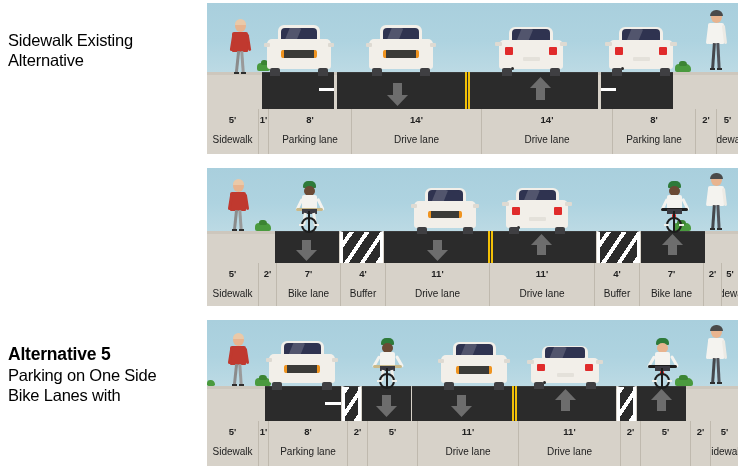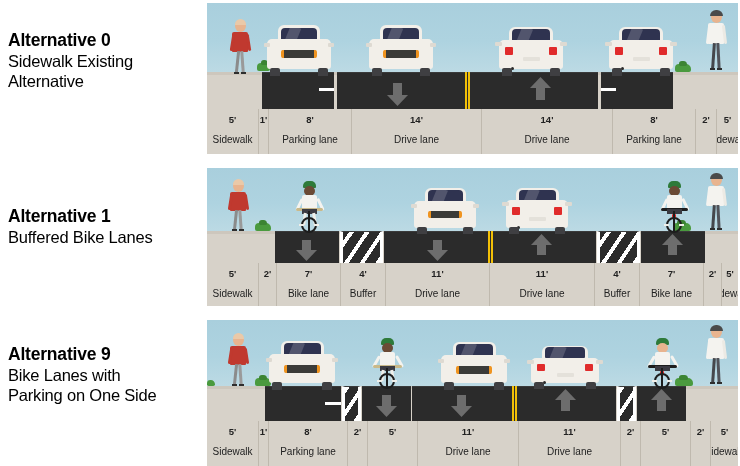--- a/index.html
+++ b/index.html
@@ -172,21 +172,20 @@
     position: absolute; background: #2e7a3a; border-radius: 5px 5px 1px 1px;
   }
 </style>
 </head>
 <body>
 
 <div id="page">
 
   <div class="alt-row r0">
     <div class="alt-label" style="top:30px">
-      <div class="alt-title">Alternative 0</div>
       <div class="alt-sub">Sidewalk Existing</div>
       <div class="alt-sub">Alternative</div>
     </div>
 
     <div class="xsec" style="top:3px;height:151px">
       <div class="sky" style="height:69px"></div>
       <div class="ground" style="top:69px;height:82px">
         <div class="ground-top-shade"></div>
       </div>
 
@@ -311,24 +310,20 @@
         </div>
         <div class="dim" style="flex:1 1 auto">
           <div class="w">5'</div>
           <div class="n">Sidewalk</div>
         </div>
       </div>
     </div>
   </div>
 
   <div class="alt-row r1" style="top:166px">
-    <div class="alt-label" style="top:40px">
-      <div class="alt-title">Alternative 1</div>
-      <div class="alt-sub">Buffered Bike Lanes</div>
-    </div>
 
     <div class="xsec" style="top:2px;height:138px">
       <div class="sky" style="height:63px"></div>
       <div class="ground" style="top:63px;height:75px">
         <div class="ground-top-shade"></div>
       </div>
 
       <div class="bush" style="left:48px;top:55px;width:16px;height:8px"></div>
       <div class="bush d" style="left:52px;top:52px;width:8px;height:5px"></div>
       <div class="bush" style="left:466px;top:55px;width:18px;height:8px"></div>
@@ -465,23 +460,23 @@
         <div class="dim" style="flex:1 1 auto">
           <div class="w">5'</div>
           <div class="n">Sidewalk</div>
         </div>
       </div>
     </div>
   </div>
 
   <div class="alt-row r2">
     <div class="alt-label" style="top:26px">
-      <div class="alt-title">Alternative 9</div>
+      <div class="alt-title">Alternative 5</div>
+      <div class="alt-sub">Parking on One Side</div>
       <div class="alt-sub">Bike Lanes with</div>
-      <div class="alt-sub">Parking on One Side</div>
     </div>
 
     <div class="xsec" style="top:2px;height:146px">
       <div class="sky" style="height:66px"></div>
       <div class="ground" style="top:66px;height:80px">
         <div class="ground-top-shade"></div>
       </div>
 
       <div class="bush" style="left:48px;top:58px;width:16px;height:8px"></div>
       <div class="bush d" style="left:52px;top:55px;width:8px;height:5px"></div>

